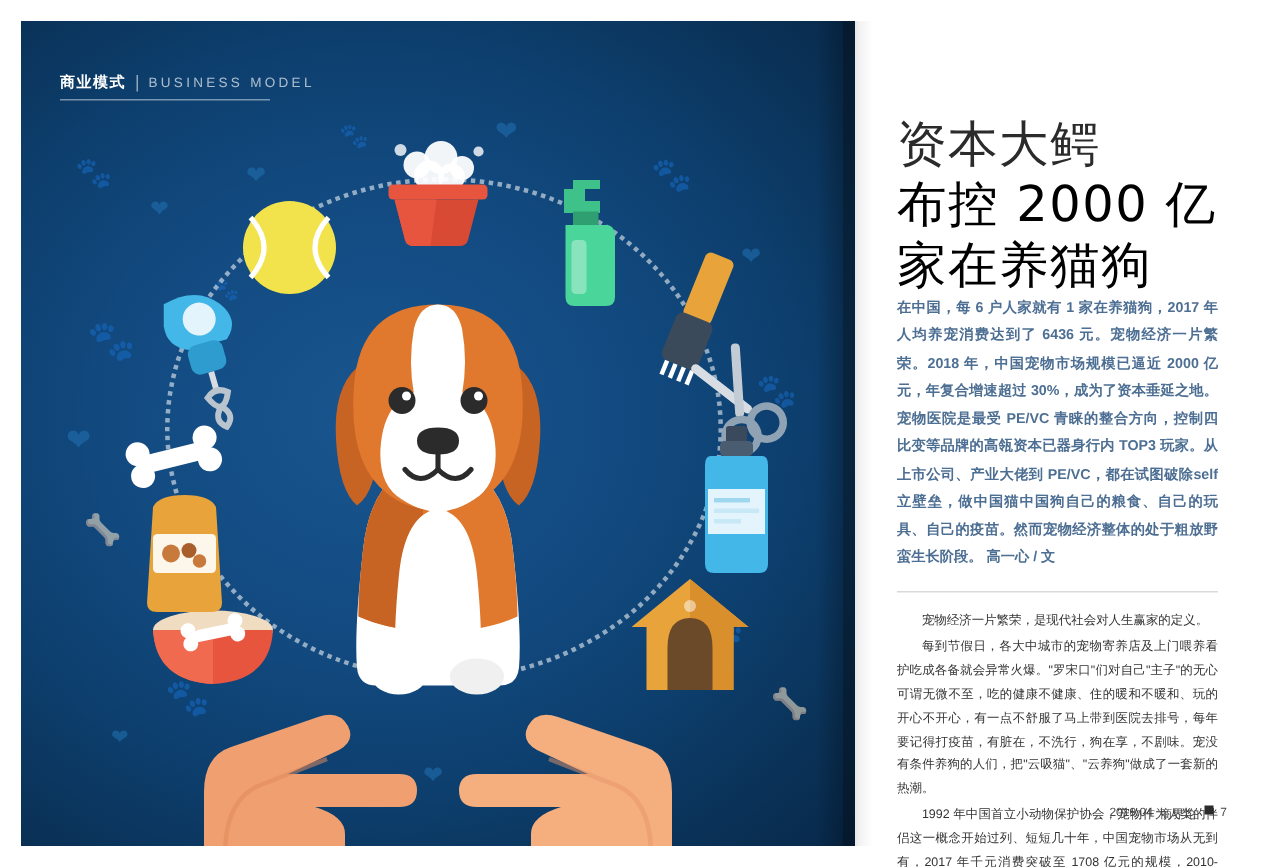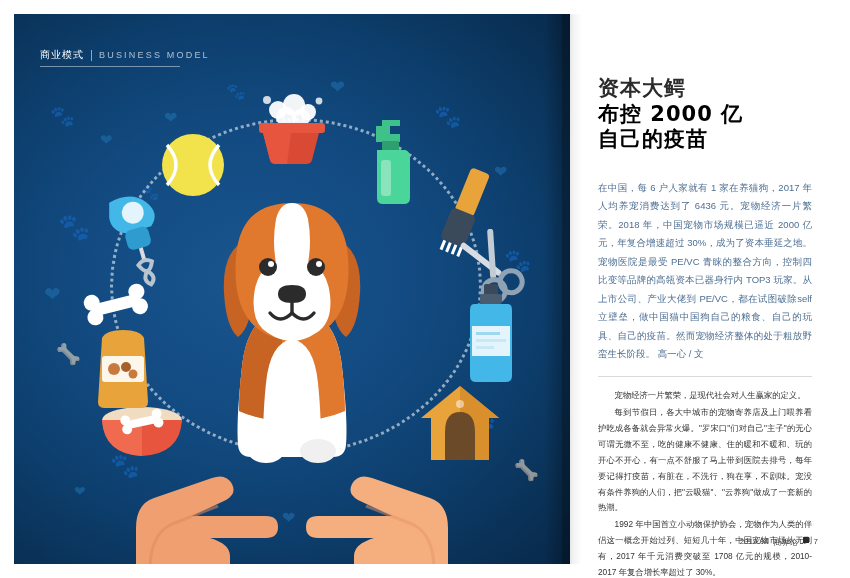--- a/index.html
+++ b/index.html
@@ -42,21 +42,21 @@
     top: 34px;
     display: flex;
     align-items: center;
     gap: 7px;
     z-index: 6;
   }
   .header-tag .cn {
     color: #ffffff;
     font-size: 10px;
     letter-spacing: 1px;
-    font-weight: normal;
+    font-weight: bold;
   }
   .header-tag .bar {
     width: 1px;
     height: 11px;
     background: rgba(255,255,255,0.55);
   }
   .header-tag .en {
     color: rgba(255,255,255,0.65);
     font-size: 9px;
     letter-spacing: 2.2px;
@@ -103,33 +103,34 @@
     padding: 0;
   }
   .right-inner {
     position: absolute;
     left: 18px;
     top: 62px;
     width: 214px;
   }
   .title-line {
     font-family: "DejaVu Sans", "Liberation Sans", sans-serif;
-    font-weight: bold;
-    font-size: 21px;
+    font-weight: normal;
+    font-size: 33px;
     line-height: 1.22;
     letter-spacing: 1px;
     color: #2b2b2b;
   }
   .title-line.green { color: #000000; }
   .lede {
-    margin-top: 26px;
+    margin-top: 0;
     font-size: 9.5px;
     line-height: 1.95;
     color: #4d6f93;
     text-align: justify;
+    font-weight: bold;
   }
   .divider {
     margin-top: 12px;
     width: 100%;
     height: 1px;
     background: #d9d9d9;
   }
   .body-col {
     margin-top: 11px;
     font-size: 8.3px;
@@ -379,21 +380,21 @@
 
   </div>
 
   <div class="spine-shadow"></div>
 
   <div class="right-page">
     <div class="right-inner">
 
       <div class="title-line">资本大鳄</div>
       <div class="title-line green">布控 2000 亿</div>
-      <div class="title-line green">自己的疫苗</div>
+      <div class="title-line green">家在养猫狗</div>
 
       <div class="lede">在中国，每 6 户人家就有 1 家在养猫狗，2017 年人均养宠消费达到了 6436 元。宠物经济一片繁荣。2018 年，中国宠物市场规模已逼近 2000 亿元，年复合增速超过 30%，成为了资本垂延之地。宠物医院是最受 PE/VC 青睐的整合方向，控制四比变等品牌的高瓴资本已器身行内 TOP3 玩家。从上市公司、产业大佬到 PE/VC，都在试图破除self立壁垒，做中国猫中国狗自己的粮食、自己的玩具、自己的疫苗。然而宠物经济整体的处于粗放野蛮生长阶段。 高一心 / 文</div>
 
       <div class="divider"></div>
 
       <div class="body-col">
         <p>宠物经济一片繁荣，是现代社会对人生赢家的定义。</p>
         <p>每到节假日，各大中城市的宠物寄养店及上门喂养看护吃成各备就会异常火爆。"罗宋口"们对自己"主子"的无心可谓无微不至，吃的健康不健康、住的暖和不暖和、玩的开心不开心，有一点不舒服了马上带到医院去排号，每年要记得打疫苗，有脏在，不洗行，狗在享，不剧味。宠没有条件养狗的人们，把"云吸猫"、"云养狗"做成了一套新的热潮。</p>
         <p>1992 年中国首立小动物保护协会，宠物作为人类的伴侣这一概念开始过列、短短几十年，中国宠物市场从无到有，2017 年千元消费突破至 1708 亿元的规模，2010-2017 年复合增长率超过了 30%。</p>
 

